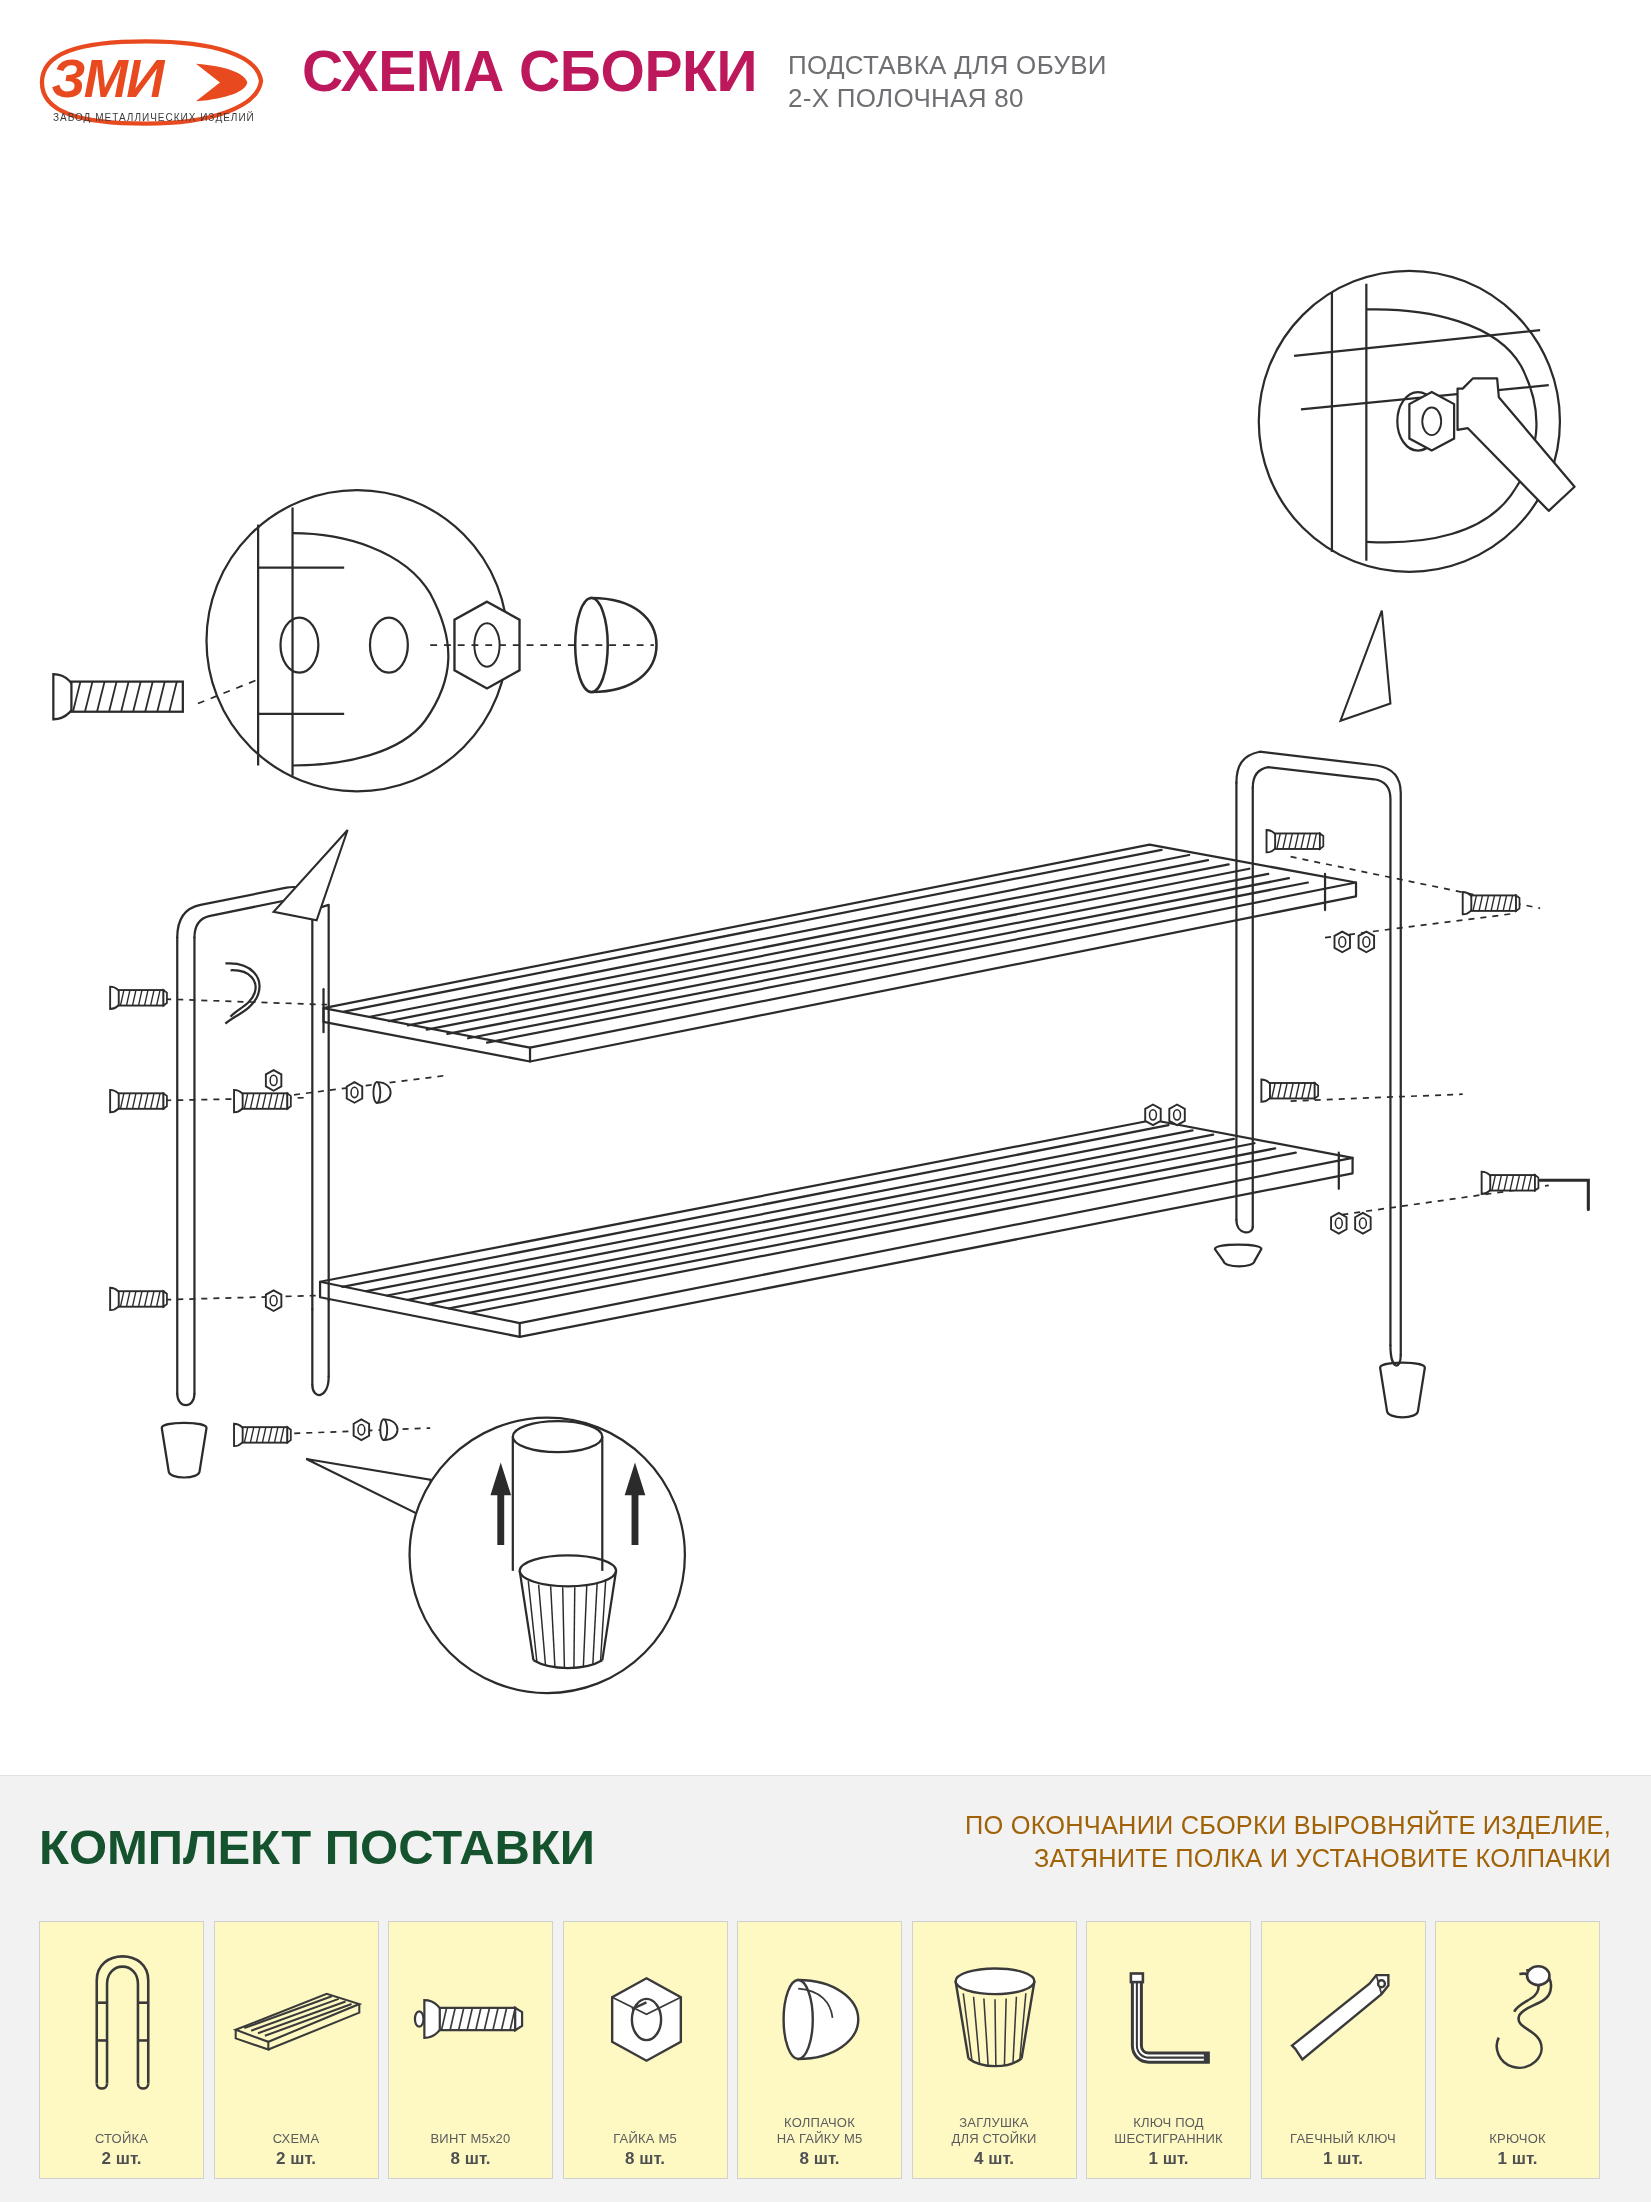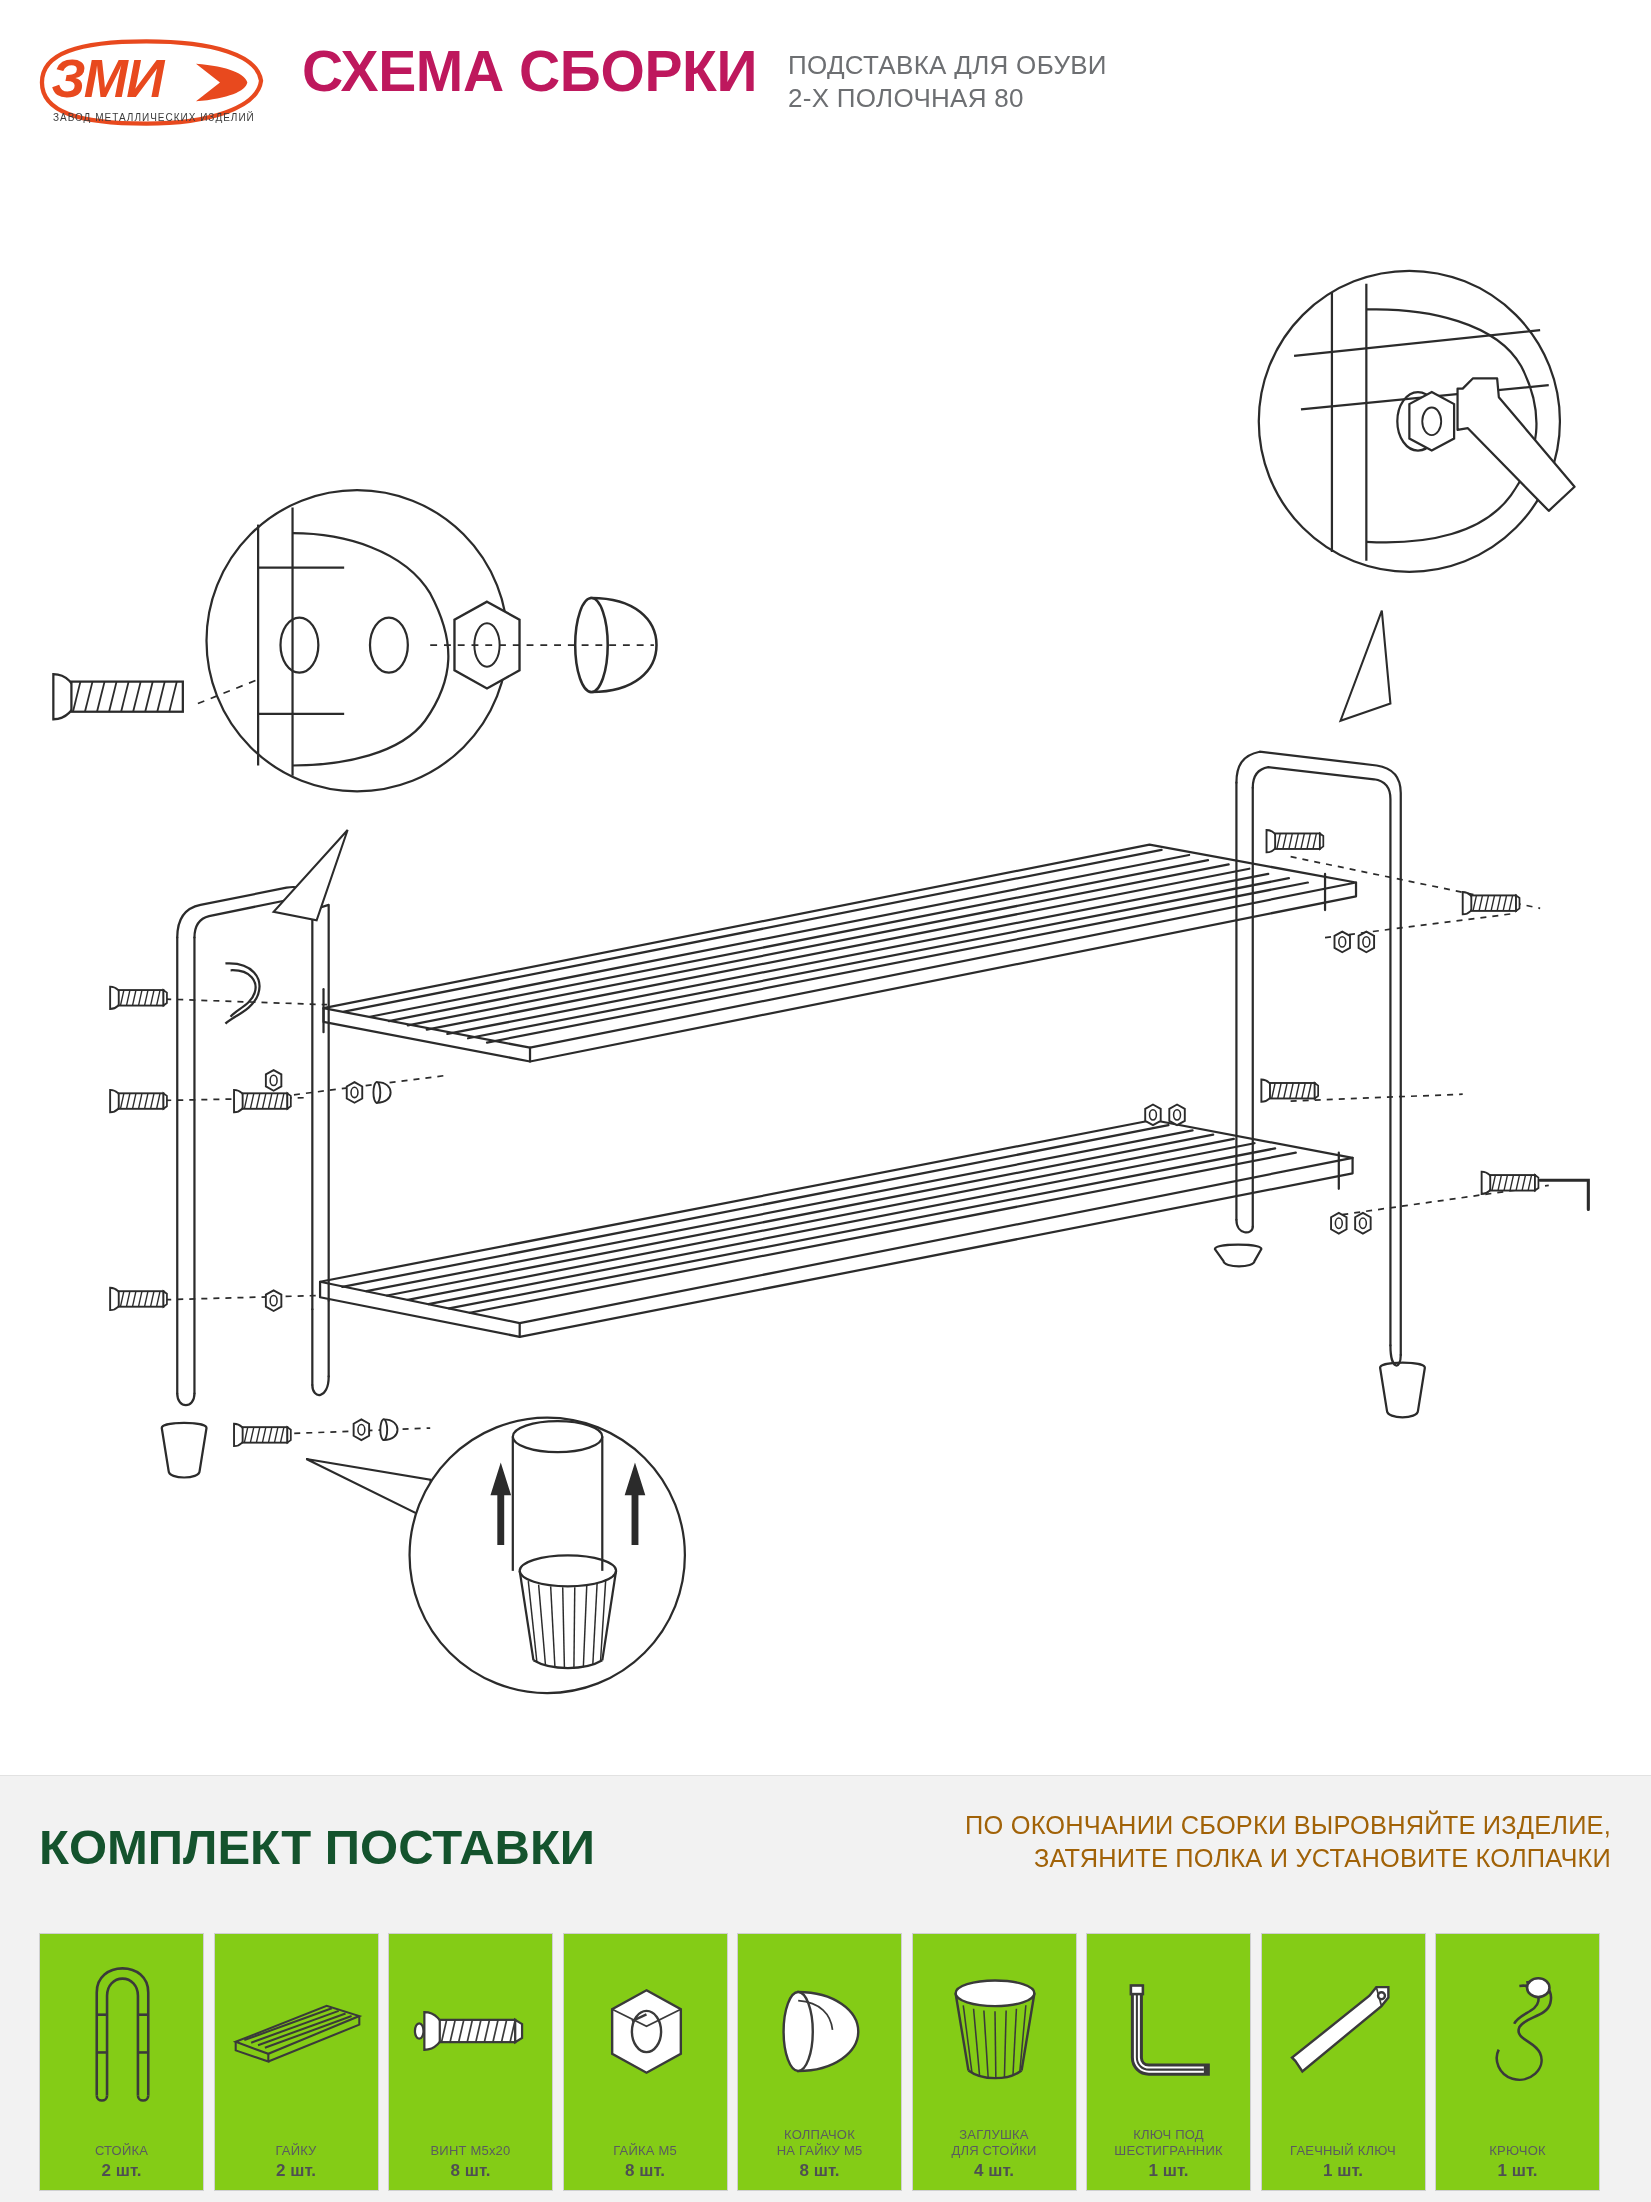--- a/index.html
+++ b/index.html
@@ -120,28 +120,27 @@
     position: absolute;
     left: 39px; top: 145px;
     width: 1576px;
     display: flex;
     gap: 9.5px;
   }
   .kit-card {
     position: relative;
     width: 165px;
     height: 258px;
-    background: #84cc16;
+    background: #fef9c3;
     border: 0.9px solid #cfd0d1;
     display: flex;
     flex-direction: column;
     align-items: center;
     justify-content: flex-end;
     padding-bottom: 8.6px;
-    margin-top: 12px;
   }
   .kit-art {
     position: absolute;
     left: 0; top: 0;
     width: 165px;
     height: 194px;
     display: flex;
     align-items: center;
     justify-content: center;
   }
@@ -489,21 +488,21 @@
           <svg width="141" height="103" viewBox="0 0 164 120" fill="none" stroke="#3a3a3a" stroke-width="2.4">
             <path d="M10,72 L116,30 L154,42 L48,86 Z"></path>
             <path d="M10,72 L10,82 L48,95 L48,86"></path>
             <path d="M154,42 L154,52 L48,95"></path>
             <path d="M20,70 L122,33"></path>
               <path d="M28,73 L130,36"></path>
             <path d="M36,76 L138,39"></path>
               <path d="M44,79 L145,42"></path>
           </svg>
         </div>
-        <div class="kit-label">ГАЙКУ</div>
+        <div class="kit-label">СХЕМА</div>
         <div class="kit-qty">2 шт.</div>
       </div>
 
       <div class="kit-card">
         <div class="kit-art">
           <svg width="129" height="60" viewBox="0 0 150 70" fill="none" stroke="#3a3a3a" stroke-width="2.6">
             <path d="M20,35 m0,-22 a22,22 0 0 1 0,44 z" fill="#fff"></path>
             <rect x="38" y="22" width="88" height="26" fill="#fff"></rect>
             <g stroke-width="2">
               <line x1="46" y1="22" x2="40" y2="48"></line>

